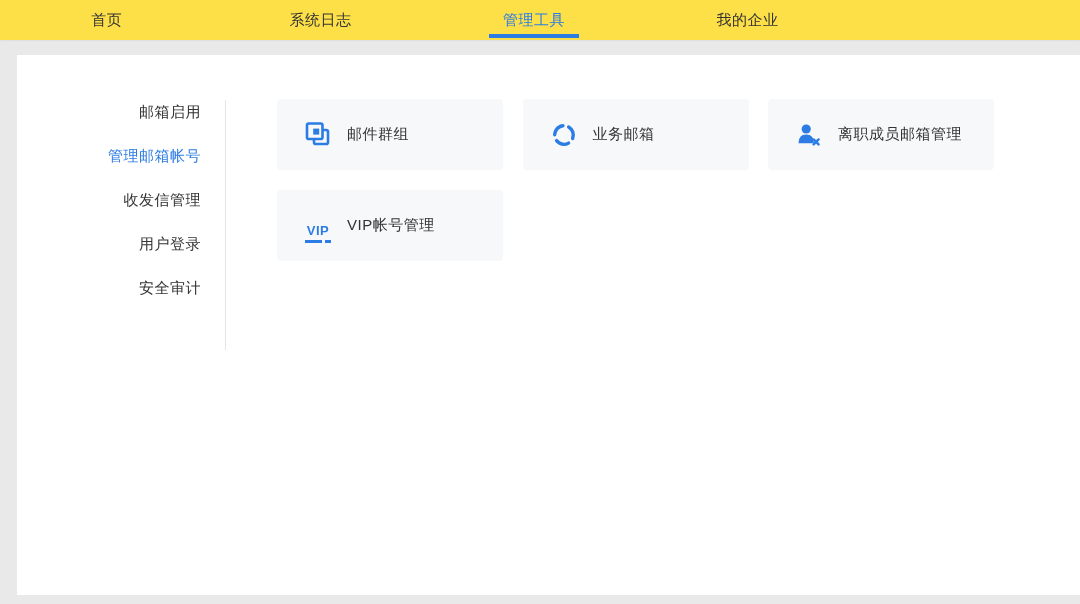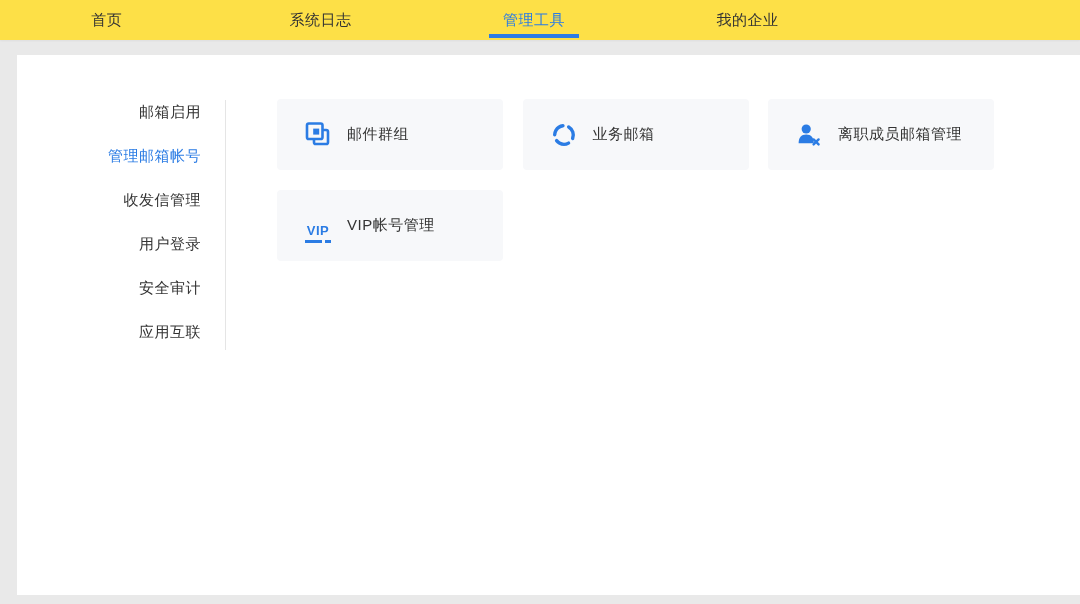--- a/index.html
+++ b/index.html
@@ -145,21 +145,20 @@
   </div>
 
   <div class="main">
 
     <div class="sidebar">
       <div class="item">邮箱启用</div>
       <div class="item active">管理邮箱帐号</div>
       <div class="item">收发信管理</div>
       <div class="item">用户登录</div>
       <div class="item">安全审计</div>
-      <div class="item">应用互联</div>
     </div>
     <div class="v-divider"></div>
 
     <div class="cards">
 
       <div class="card">
         <span class="icon-box">
           <svg width="26" height="26" viewBox="0 0 26 26">
             <rect x="9" y="8" width="14" height="14" rx="1.8" fill="none" stroke="currentColor" stroke-width="2.6"></rect>
             <rect x="2" y="1.5" width="15.5" height="15.5" rx="1.8" fill="#f7f8fa" stroke="currentColor" stroke-width="2.6"></rect>

